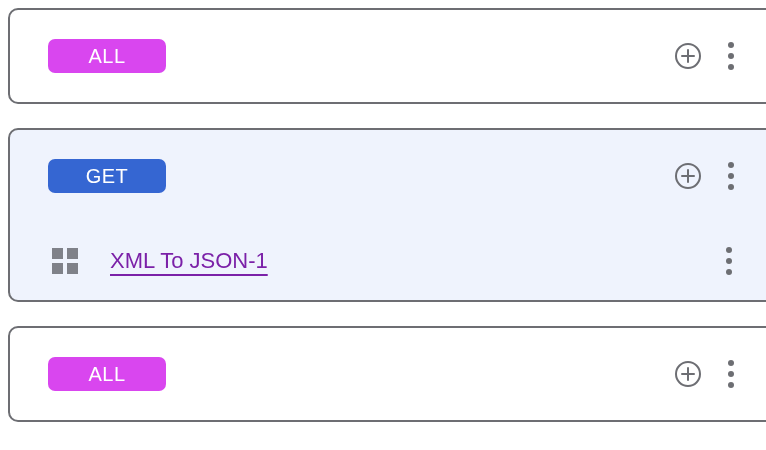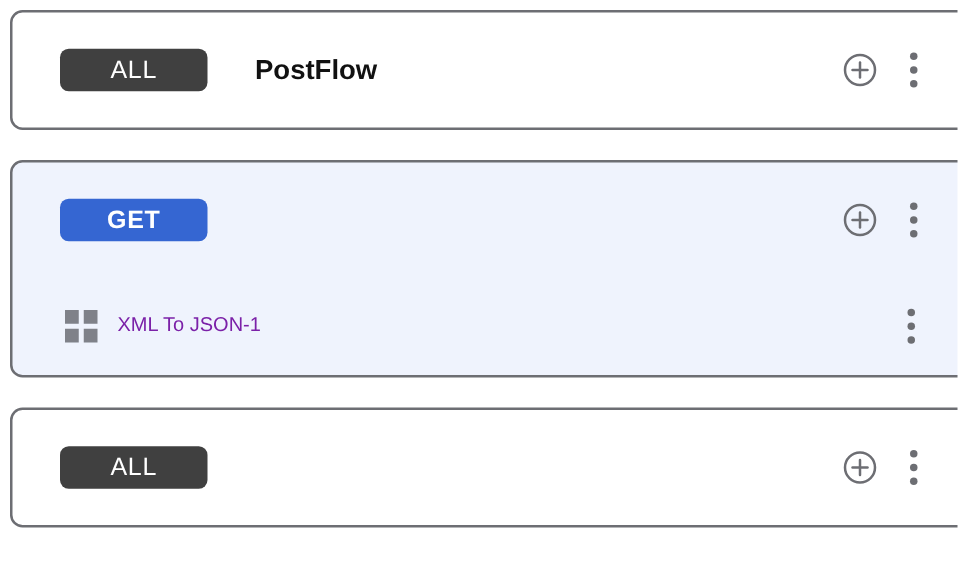--- a/index.html
+++ b/index.html
@@ -55,22 +55,22 @@
     justify-content: center;
     width: 118px;
     height: 34px;
     border-radius: 7px;
     color: #ffffff;
     font-size: 20px;
     font-weight: 400;
     letter-spacing: 0.5px;
     flex: 0 0 auto;
   }
-  .badge-all { background: #404040; }
-  .badge-get { background: #3566d2; font-weight: bold; }
+  .badge-all { background: #d946ef; }
+  .badge-get { background: #3566d2; }
 
   .flow-title {
     margin-left: 38px;
     font-size: 22px;
     font-weight: bold;
     color: #111111;
     white-space: nowrap;
   }
 
   .row-actions {
@@ -129,38 +129,38 @@
     flex: 0 0 auto;
   }
   .grid-icon span {
     display: block;
     width: 11px;
     height: 11px;
     background: #7f8189;
   }
 
   .policy-link {
-    margin-left: 16px;
-    font-size: 16px;
+    margin-left: 32px;
+    font-size: 22px;
     color: #7b21a8;
+    text-decoration: underline;
     text-decoration-thickness: 2px;
     text-underline-offset: 6px;
     white-space: nowrap;
     cursor: pointer;
   }
 </style>
 </head>
 <body>
 
 <div class="flow-list">
 
   <div class="flow-card">
     <div class="flow-row">
       <span class="method-badge badge-all">ALL</span>
-      <span class="flow-title">PostFlow</span>
       <span class="row-actions">
         <span>
           <svg class="plus-circle-icon" viewBox="0 0 28 28">
             <circle cx="14" cy="14" r="12"></circle>
             <line x1="14" y1="8" x2="14" y2="20"></line>
             <line x1="8" y1="14" x2="20" y2="14"></line>
           </svg>
         </span>
         <span class="kebab-icon">
           <span></span>

